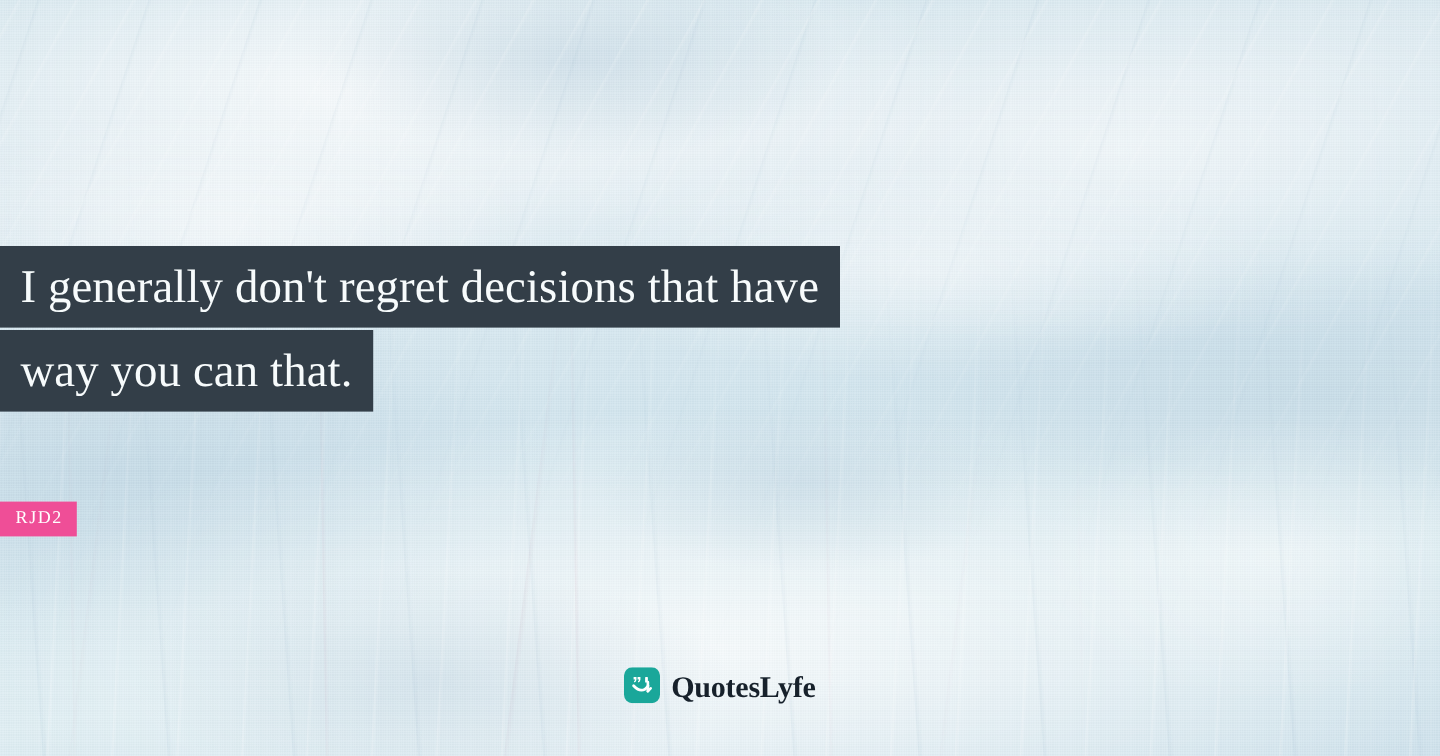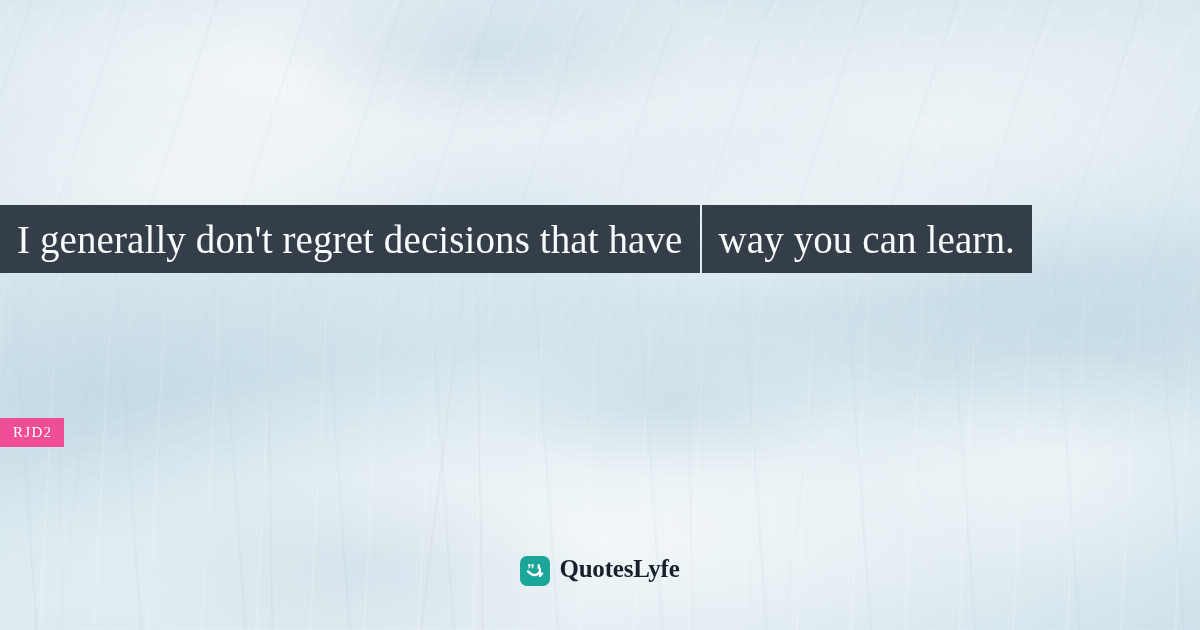--- a/index.html
+++ b/index.html
@@ -115,22 +115,22 @@
     opacity: .5;
   }
 
   
   .quote-block {
     position: absolute;
     left: 0;
     right: 0;
     top: 205px;
     display: flex;
-    flex-direction: row;
-    align-items: flex-end;
+    flex-direction: column;
+    align-items: flex-start;
     gap: 2px;
   }
 
   .quote-line {
     display: block;
     background: #333e48;
     color: #f7fbfc;
     font-size: 39px;
     line-height: 1;
     letter-spacing: .1px;
@@ -160,21 +160,21 @@
   }
 
   
   .logo-wrap {
     position: absolute;
     left: 0;
     right: 0;
     top: 556px;
     display: flex;
     justify-content: center;
-    align-items: flex-start;
+    align-items: flex-end;
     gap: 9px;
   }
 
   .logo-mark {
     width: 30px;
     height: 30px;
     flex: 0 0 auto;
     display: block;
   }
 
@@ -194,21 +194,21 @@
 
   <div class="bg-layer bg-base"></div>
   <div class="bg-layer bg-mottle"></div>
   <div class="bg-layer bg-vein-a"></div>
   <div class="bg-layer bg-vein-b"></div>
   <div class="bg-layer bg-vein-pink"></div>
   <div class="bg-layer bg-grain"></div>
 
   <div class="quote-block">
     <span class="quote-line">I generally don't regret decisions that have</span>
-    <span class="quote-line">way you can learn.</span>
+    <span class="quote-line">way you can that.</span>
   </div>
 
   <div class="author-wrap">
     <span class="author-badge">RJD2</span>
   </div>
 
   <div class="logo-wrap">
     <span>
       <svg class="logo-mark" viewBox="0 0 30 30" xmlns="http://www.w3.org/2000/svg" aria-hidden="true">
         <rect x="0" y="0" width="30" height="30" rx="7" ry="7" fill="#1aa79a"></rect>

